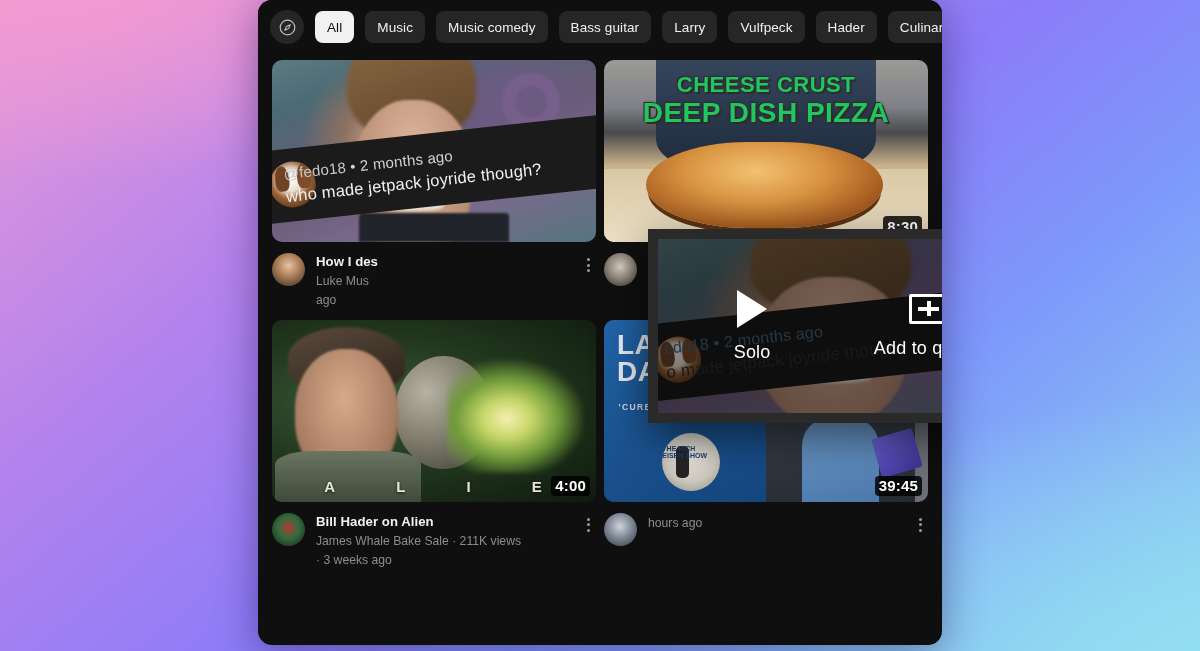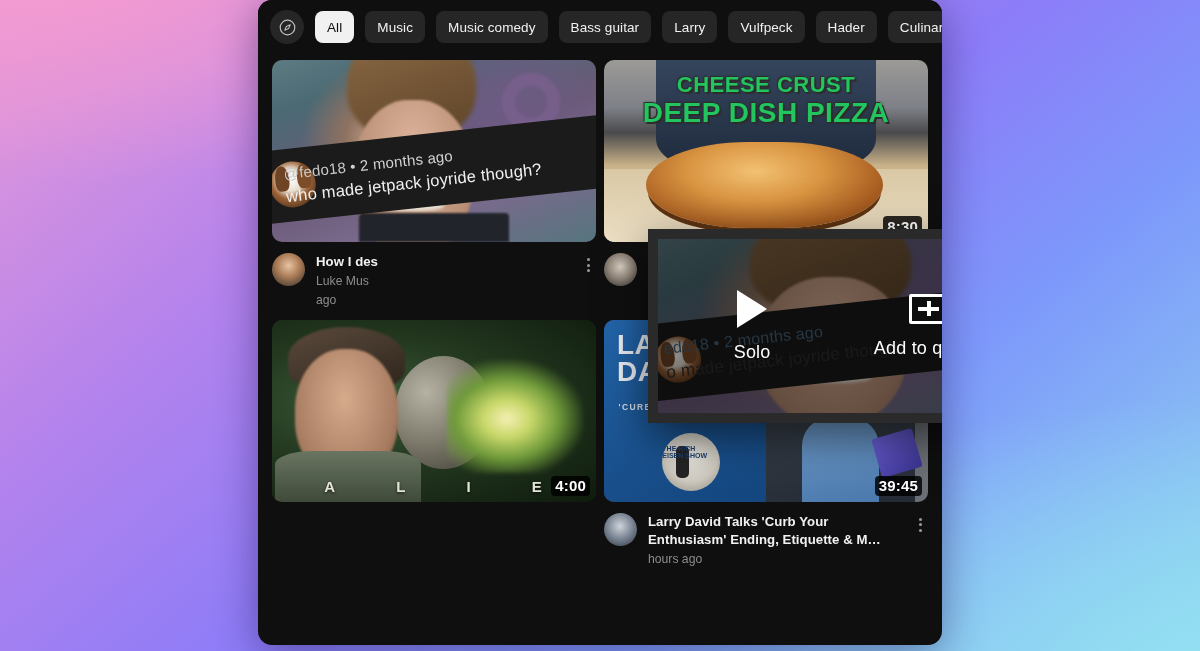--- a/index.html
+++ b/index.html
@@ -525,20 +525,33 @@
           <div class="al-shirt"></div>
         </div>
         <div class="al-letters">
           <span>A</span>
           <span>L</span>
           <span>I</span>
           <span>E</span>
         </div>
         <div class="duration">4:00</div>
       </div>
+      <div class="meta">
+        <div class="avatar av-hader"></div>
+        <div class="meta-text">
+          <div class="v-title">Bill Hader on Alien</div>
+          <div class="v-sub">James Whale Bake Sale · 211K views</div>
+          <div class="v-sub">· 3 weeks ago</div>
+        </div>
+        <div class="kebab">
+            <i></i>
+            <i></i>
+            <i></i>
+          </div>
+      </div>
     </div>
 
     <div class="video-card">
       <div class="thumb">
         <div class="art art-larry">
           <div class="ld-board"></div>
           <div class="ld-head"></div>
           <div class="ld-hairL"></div>
           <div class="ld-hairR"></div>
           <div class="ld-glasses"></div>
@@ -552,21 +565,20 @@
         </div>
         <div class="ld-sub">'CURB YOUR ENTHUSIASM'</div>
         <div class="ld-logo">
           <span class="ld-logo-txt">THE RICH EISEN SHOW</span>
         </div>
         <div class="duration">39:45</div>
       </div>
       <div class="meta">
         <div class="avatar av-eisen"></div>
         <div class="meta-text">
-          <div class="v-title">Larry David Talks 'Curb Your Enthusiasm' Ending, Etiquette &amp; M…</div>
           <div class="v-sub">hours ago</div>
         </div>
         <div class="kebab">
             <i></i>
             <i></i>
             <i></i>
           </div>
       </div>
     </div>
 

